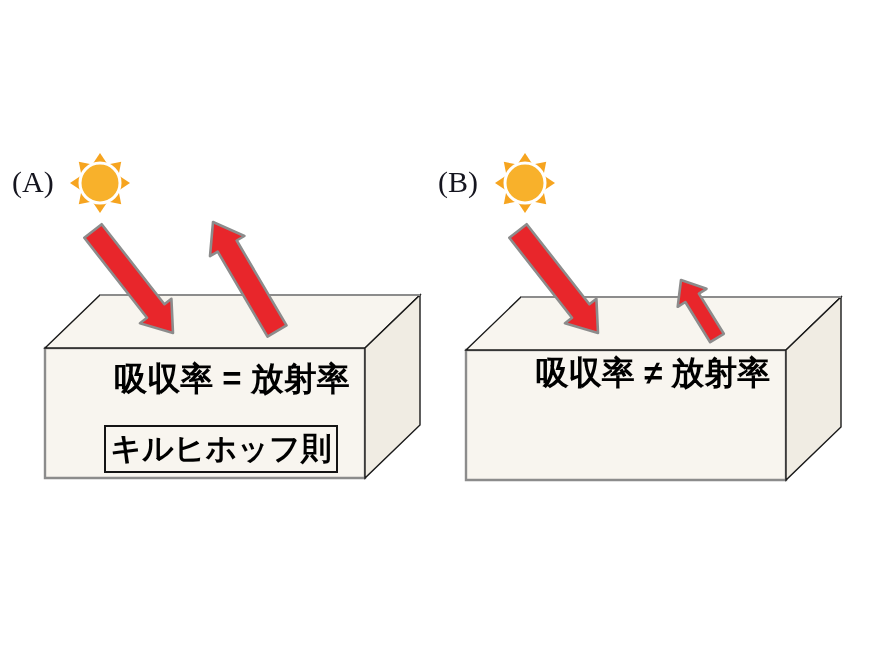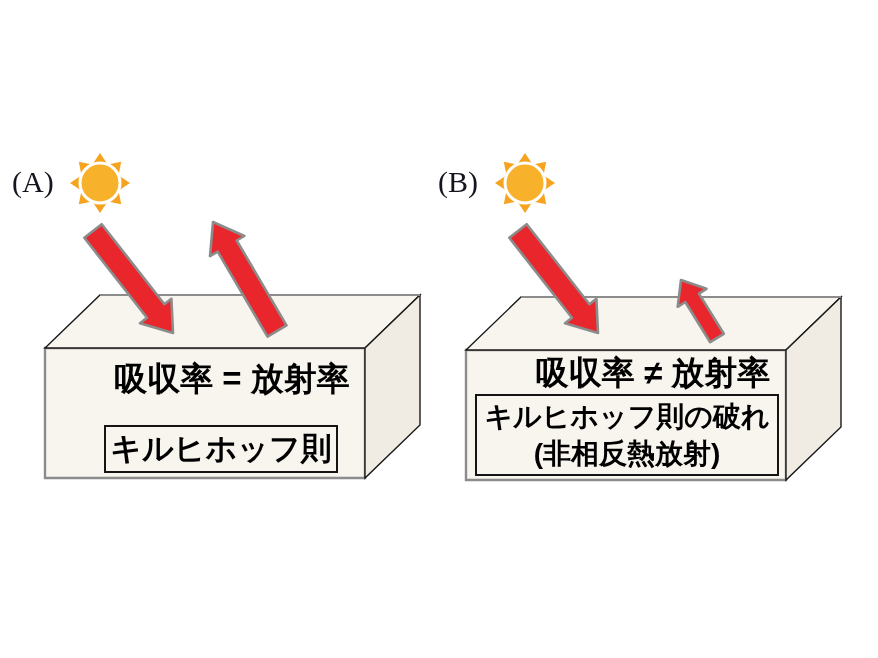--- a/index.html
+++ b/index.html
@@ -101,18 +101,14 @@
   <div class="panel-label" id="label-b">(B)</div>
 
   <div class="relation" id="relation-a">吸収率 = 放射率</div>
 
   <div class="relation" id="relation-b">吸収率 ≠ 放射率</div>
 
   <div class="caption-box" id="caption-a">
     <span>キルヒホッフ則</span>
   </div>
 
-  <div class="caption-box" id="caption-b">
-    <span>キルヒホッフ則の破れ</span>
-    <span>(非相反熱放射)</span>
-  </div>
 
 </div>
 
 </body></html>

